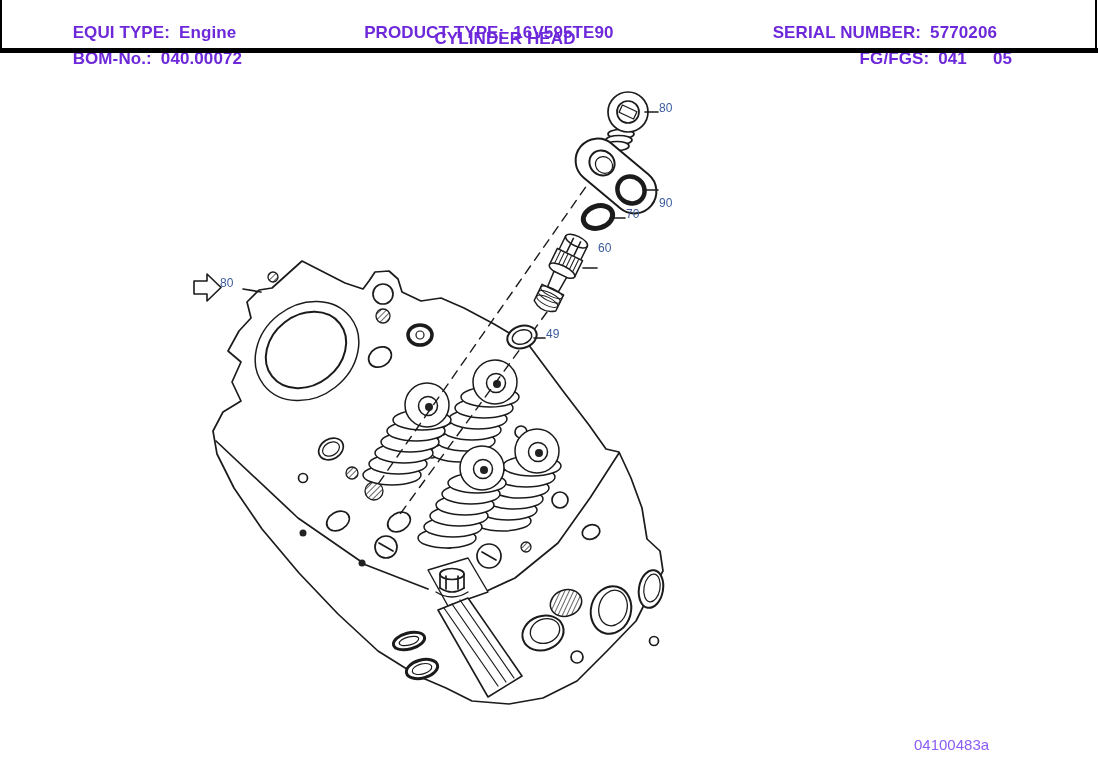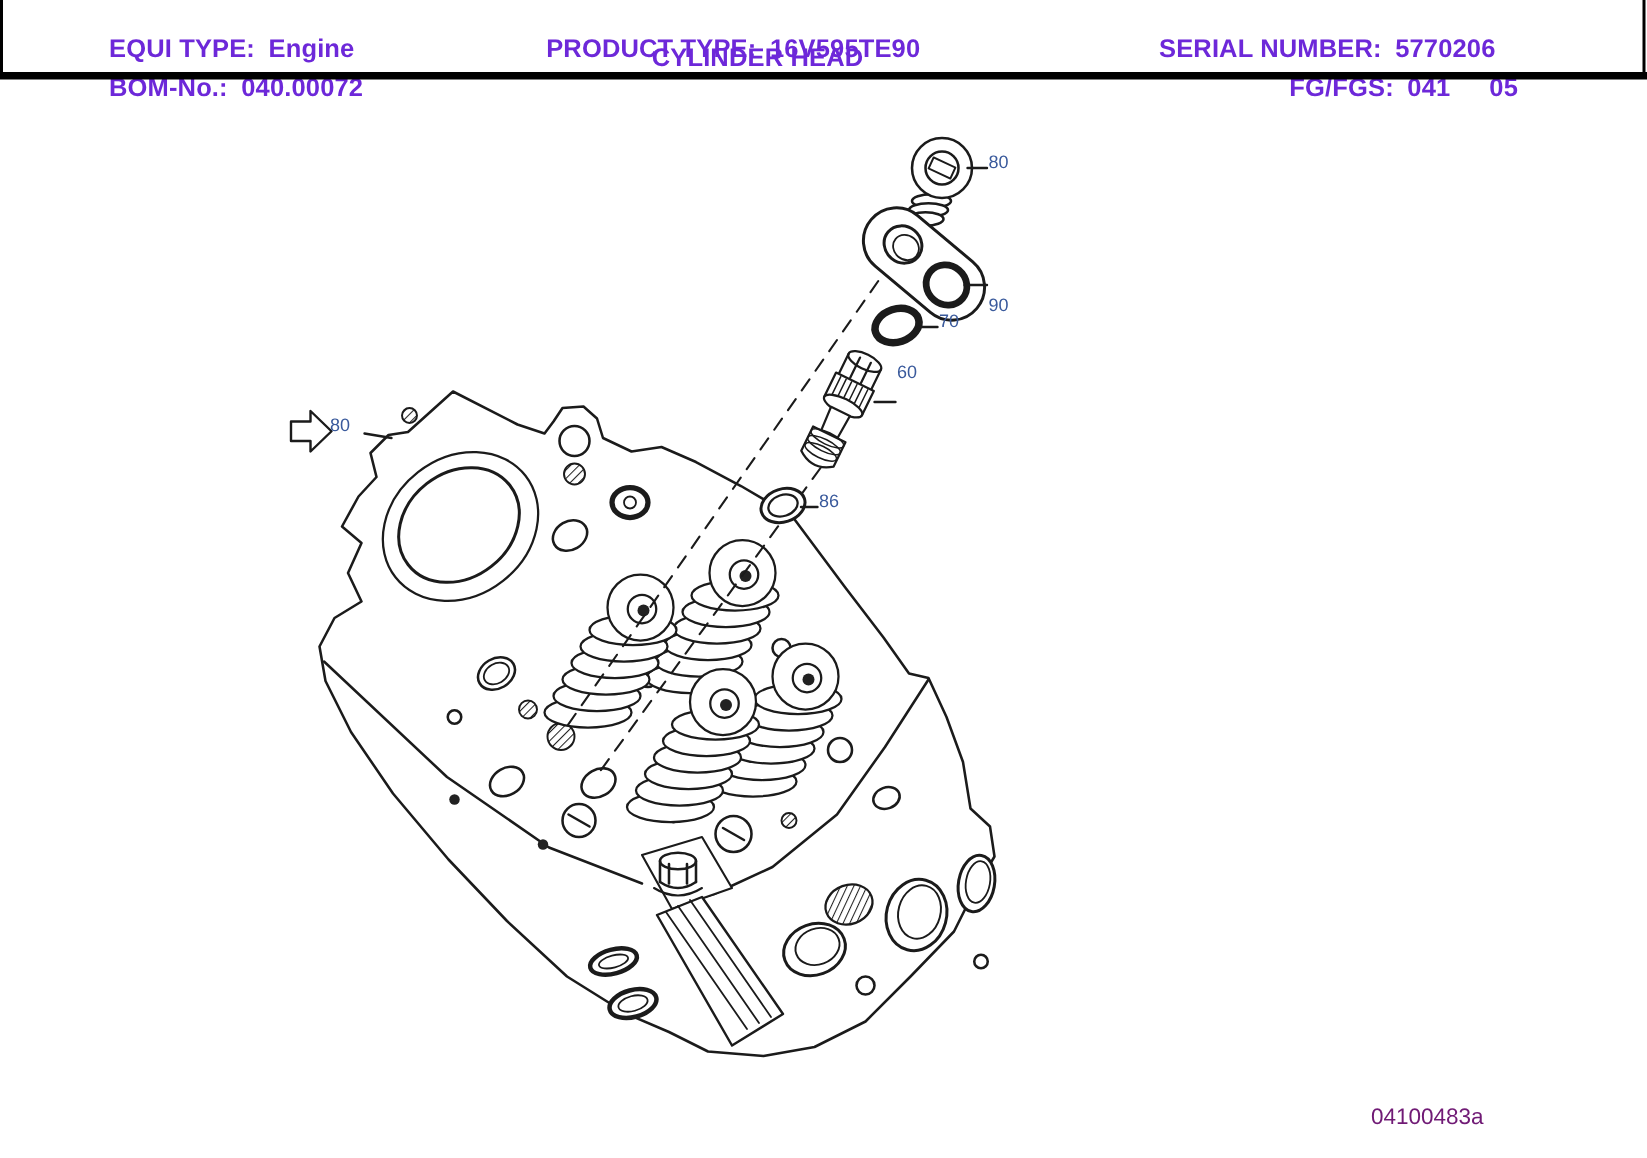--- a/index.html
+++ b/index.html
@@ -17,21 +17,21 @@
   .center2{left:505px;top:29px;transform:translateX(-50%);}
   .rule{position:absolute;left:0;top:48px;width:1098px;height:5px;background:#000;}
   .tick{position:absolute;top:0;width:2px;height:48px;background:#000;}
   .tick-l{left:0;}
   .tick-r{left:1095px;}
   .drawing{position:absolute;left:0;top:0;width:1098px;height:772px;}
   .callout{
     position:absolute;font-size:12px;line-height:1;font-weight:normal;
     color:var(--callout,#3A5A9C);
   }
-  .fig-num{position:absolute;left:914px;top:736px;font-size:15px;color:#701a75;}
+  .fig-num{position:absolute;left:914px;top:736px;font-size:15px;color:#8b5cf6;}
 </style>
 </head>
 <body>
 
 <div class="tick tick-l"></div>
 <div class="tick tick-r"></div>
 
 <div class="hdr-cell" style="left:63px;top:3px;">
   <span>EQUI TYPE:</span><span class="val">Engine</span>
 </div>
@@ -201,16 +201,16 @@
     </g>
 
     <path fill="#fff" stroke-width="1.6" d="M194,281 L207,281 L207,274 L221,287.5 L207,301 L207,294 L194,294 Z"></path>
   </g>
 </svg>
 
 <div class="callout" style="left:659px;top:102px;">80</div>
 <div class="callout" style="left:659px;top:180px;margin-top:17px;">90</div>
 <div class="callout" style="left:626px;top:208px;">70</div>
 <div class="callout" style="left:598px;top:242px;">60</div>
-<div class="callout" style="left:546px;top:328px;">86</div>
+<div class="callout" style="left:546px;top:328px;">49</div>
 <div class="callout" style="left:220px;top:277px;">80</div>
 
 <div class="fig-num">04100483a</div>
 
 </body></html>

